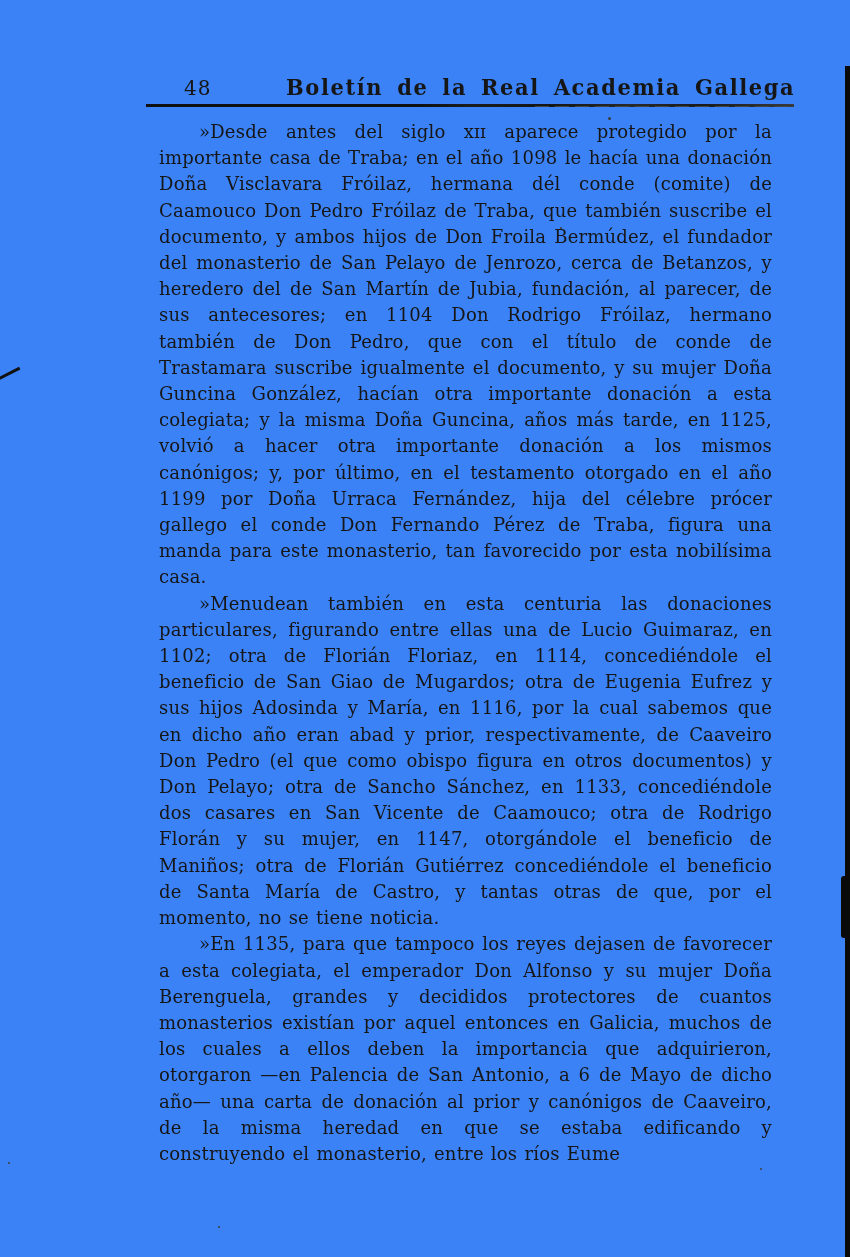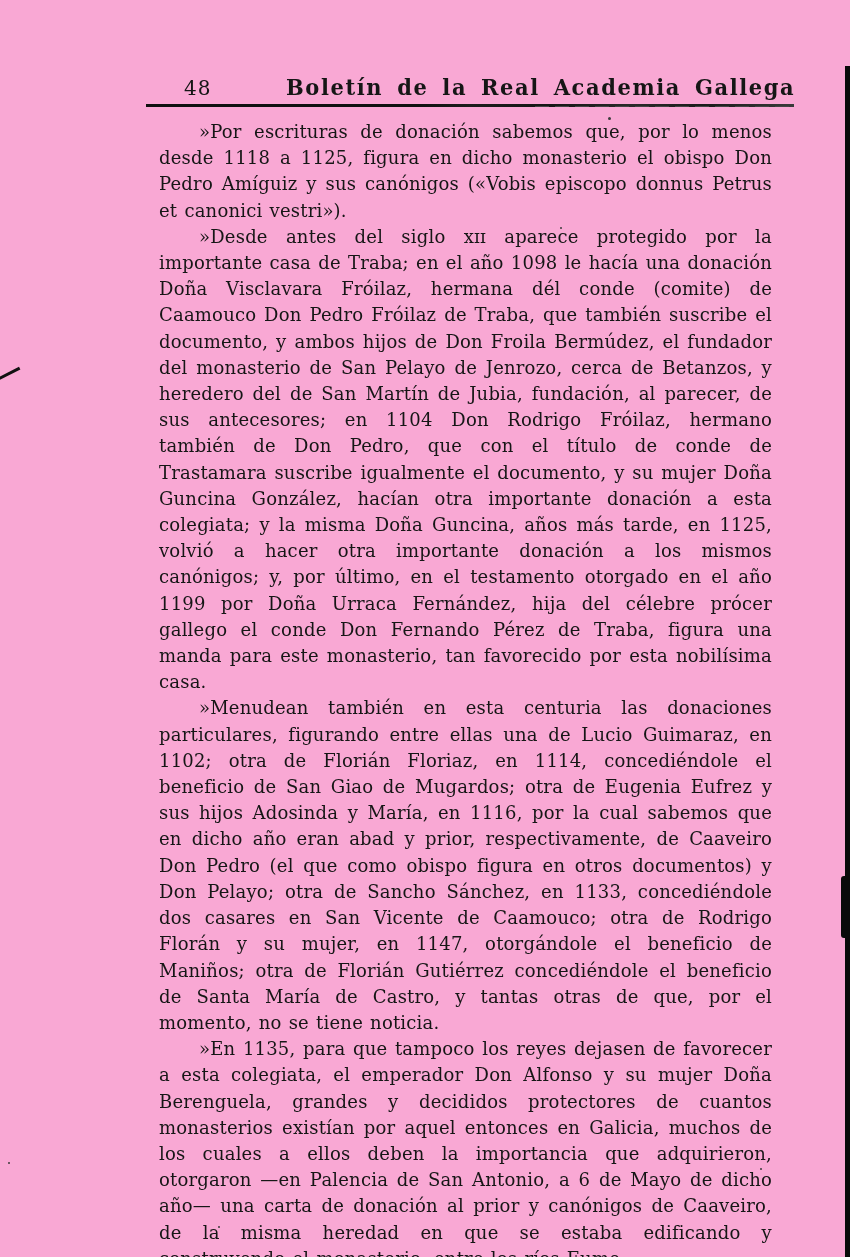--- a/index.html
+++ b/index.html
@@ -4,21 +4,21 @@
 <style>
   html, body {
     margin: 0;
     padding: 0;
     background: #e8e8e8;
   }
   .page {
     position: relative;
     width: 850px;
     height: 1257px;
-    background: #f9a8d4;
+    background: #3b82f6;
     overflow: hidden;
     font-family: "DejaVu Serif", serif;
     color: #161616;
   }
   
   .running-head {
     position: absolute;
     top: 74px;
     left: 0;
     width: 100%;
@@ -128,21 +128,20 @@
 <div class="page">
 
   <div class="running-head">
     <span class="page-number">48</span>
     <h1 class="journal-title">Boletín de la Real Academia Gallega</h1>
   </div>
 
   <div class="header-rule"></div>
 
   <main class="text-block">
-    <p>»Por escrituras de donación sabemos que, por lo menos desde 1118 a 1125, figura en dicho monasterio el obispo Don Pedro Amíguiz y sus canónigos («Vobis episcopo donnus Petrus et canonici vestri»).</p>
     <p>»Desde antes del siglo xɪɪ aparece protegido por la importante casa de Traba; en el año 1098 le hacía una donación Doña Visclavara Fróilaz, hermana dél conde (comite) de Caamouco Don Pedro Fróilaz de Traba, que también suscribe el documento, y ambos hijos de Don Froila Bermúdez, el fundador del monasterio de San Pelayo de Jenrozo, cerca de Betanzos, y heredero del de San Martín de Jubia, fundación, al parecer, de sus antecesores; en 1104 Don Rodrigo Fróilaz, hermano también de Don Pedro, que con el título de conde de Trastamara suscribe igualmente el documento, y su mujer Doña Guncina González, hacían otra importante donación a esta colegiata; y la misma Doña Guncina, años más tarde, en 1125, volvió a hacer otra importante donación a los mismos canónigos; y, por último, en el testamento otorgado en el año 1199 por Doña Urraca Fernández, hija del célebre prócer gallego el conde Don Fernando Pérez de Traba, figura una manda para este monasterio, tan favorecido por esta nobilísima casa.</p>
     <p>»Menudean también en esta centuria las donaciones particulares, figurando entre ellas una de Lucio Guimaraz, en 1102; otra de Florián Floriaz, en 1114, concediéndole el beneficio de San Giao de Mugardos; otra de Eugenia Eufrez y sus hijos Adosinda y María, en 1116, por la cual sabemos que en dicho año eran abad y prior, respectivamente, de Caaveiro Don Pedro (el que como obispo figura en otros documentos) y Don Pelayo; otra de Sancho Sánchez, en 1133, concediéndole dos casares en San Vicente de Caamouco; otra de Rodrigo Florán y su mujer, en 1147, otorgándole el beneficio de Maniños; otra de Florián Gutiérrez concediéndole el beneficio de Santa María de Castro, y tantas otras de que, por el momento, no se tiene noticia.</p>
     <p>»En 1135, para que tampoco los reyes dejasen de favorecer a esta colegiata, el emperador Don Alfonso y su mujer Doña Berenguela, grandes y decididos protectores de cuantos monasterios existían por aquel entonces en Galicia, muchos de los cuales a ellos deben la importancia que adquirieron, otorgaron —en Palencia de San Antonio, a 6 de Mayo de dicho año— una carta de donación al prior y canónigos de Caaveiro, de la misma heredad en que se estaba edificando y construyendo el monasterio, entre los ríos Eume</p>
   </main>
 
   <div class="right-edge-line"></div>
   <div class="right-edge-blob"></div>
   <div class="slash-mark"></div>
   <div class="speck s1"></div>
   <div class="speck s2"></div>

